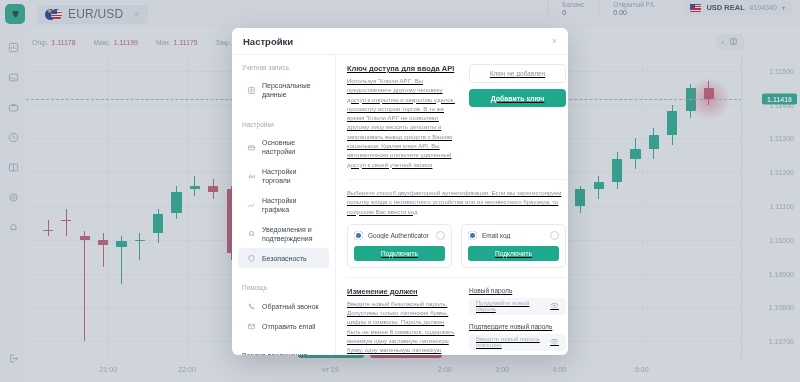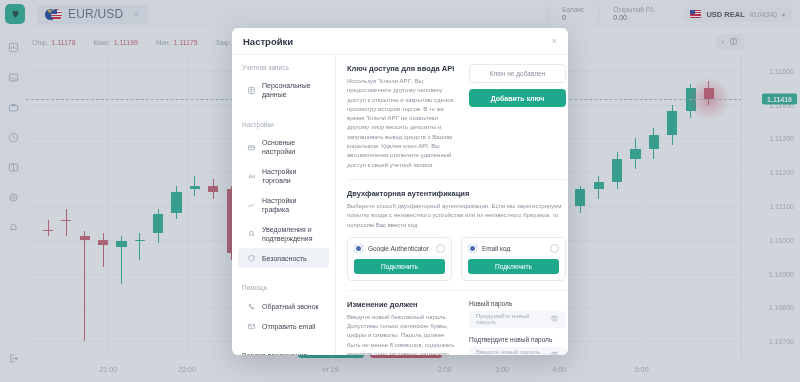--- a/index.html
+++ b/index.html
@@ -22,21 +22,21 @@
   .flagpair{position:relative;width:18px;height:11px;}
   .flagpair .f1{position:absolute;left:0;top:0;width:11px;height:11px;border-radius:50%;
         background:linear-gradient(#0b3a8f,#0b3a8f);}
   .flagpair .f1::after{content:"\2605";position:absolute;left:2px;top:-2px;font-size:6px;color:#ffd230;}
   .flagpair .f2{position:absolute;left:6px;top:0;width:11px;height:11px;border-radius:50%;overflow:hidden;
         background:repeating-linear-gradient(#c8102e 0 1.4px,#fff 1.4px 2.8px);}
   .flagpair .f2::before{content:"";position:absolute;left:0;top:0;width:6px;height:5px;background:#1f3a93;}
   .sym-text{font-size:12px;color:#5b6574;letter-spacing:.2px;}
   .star{color:#cdd4de;font-size:9px;margin-left:4px;}
 
-  .topstats{margin-left:auto;display:flex;align-items:center;height:28px;}
+  .topstats{margin-left:auto;display:flex;align-items:flex-start;height:28px;}
   .stat{padding:0 14px;border-left:1px solid #e2e6ec;height:18px;display:flex;flex-direction:column;justify-content:center;}
   .stat .k{font-size:6.5px;color:#98a1ae;line-height:1.25;}
   .stat .v{font-size:7px;color:#5b6574;line-height:1.25;}
   .acct{display:flex;align-items:center;gap:5px;margin:0 8px 0 14px;padding:3px 7px;border-radius:4px;background:#eceff4;}
   .acct .uf{width:11px;height:8px;border-radius:1px;overflow:hidden;position:relative;
         background:repeating-linear-gradient(#c8102e 0 1.1px,#fff 1.1px 2.2px);}
   .acct .uf::before{content:"";position:absolute;left:0;top:0;width:5px;height:4px;background:#1f3a93;}
   .acct .nm{font-size:7.5px;font-weight:bold;color:#3d4552;}
   .acct .id{font-size:7px;color:#9aa3b0;}
   .caret{font-size:6px;color:#8e97a4;}
@@ -95,21 +95,21 @@
   .sec-title{font-size:6.5px;color:#a3abb7;padding:0 10px 5px 10px;}
   .mi{display:flex;align-items:center;gap:6px;padding:5px 8px;margin:0 6px;border-radius:4px;}
   .mi.active{background:#eef1f6;}
   .mi .mic{width:10px;height:10px;flex:none;color:#98a1ae;display:flex;align-items:center;justify-content:center;}
   .mi .mic svg{width:9px;height:9px;}
   .mi .mtx{font-size:7px;color:#3f4754;line-height:1.35;}
   .divider{height:1px;background:#eef1f5;margin:8px 10px;}
   .ver{margin-top:auto;padding:0 10px 9px 10px;}
   .ver .v1{font-size:7px;color:#3f4754;margin-bottom:3px;}
 
-  .m-main{flex:1;padding:9px 2px 0 11px;min-width:0;overflow:hidden;}
+  .m-main{flex:1;padding:9px 2px 0 11px;min-width:0;overflow:hidden;text-decoration:underline;}
   .blk{display:flex;gap:10px;}
   .blk .lcol{width:112px;flex:none;}
   .blk .rcol{flex:1;min-width:0;}
   .h3{font-size:7.5px;font-weight:bold;color:#2f3845;margin-bottom:4px;}
   .p{font-size:6px;color:#8a929e;line-height:1.55;}
   .sep{height:1px;background:#eef1f5;margin:9px 0;}
 
   .pill{border:1px solid #e6eaef;border-radius:4px;height:17px;display:flex;align-items:center;
         justify-content:center;font-size:6.5px;color:#8a929e;margin-bottom:6px;}
   .btn-green{background:#1fa98c;border-radius:4px;height:18px;display:flex;align-items:center;
@@ -572,21 +572,20 @@
         </div>
         <div class="rcol">
           <div class="pill">Ключ не добавлен</div>
           <div class="btn-green">Добавить ключ</div>
         </div>
       </div>
 
       <div class="sep"></div>
 
       <div>
-        <div class="h3">Двухфакторная аутентификация</div>
         <div class="p">Выберите способ двухфакторной аутентификации. Если мы зарегистрируем попытку входа с неизвестного устройства или из неизвестного браузера, то попросим Вас ввести код</div>
         <div class="twofa-row">
           <div class="fa-card">
             <div class="fa-top">
               <span class="fa-dot"></span>
               <span class="fa-nm">Google Authenticator</span>
               <span class="fa-rad"></span>
             </div>
             <div class="fa-btn">Подключить</div>
           </div>

